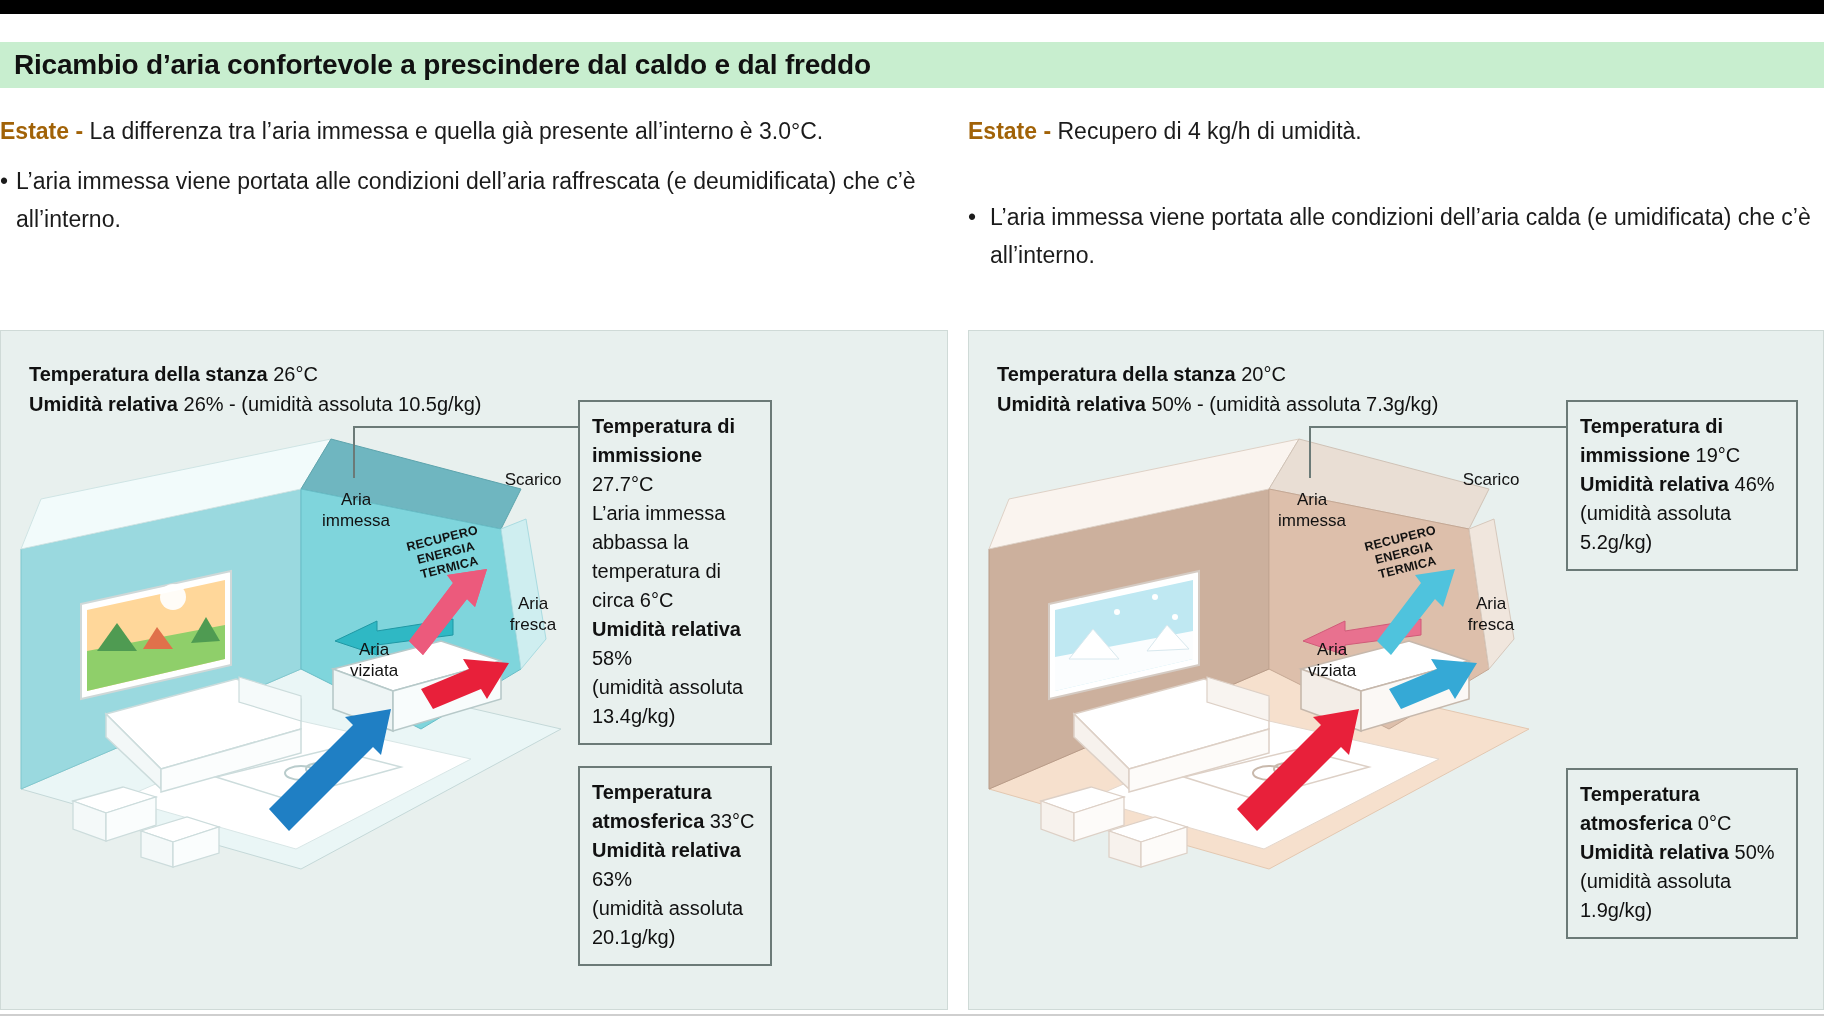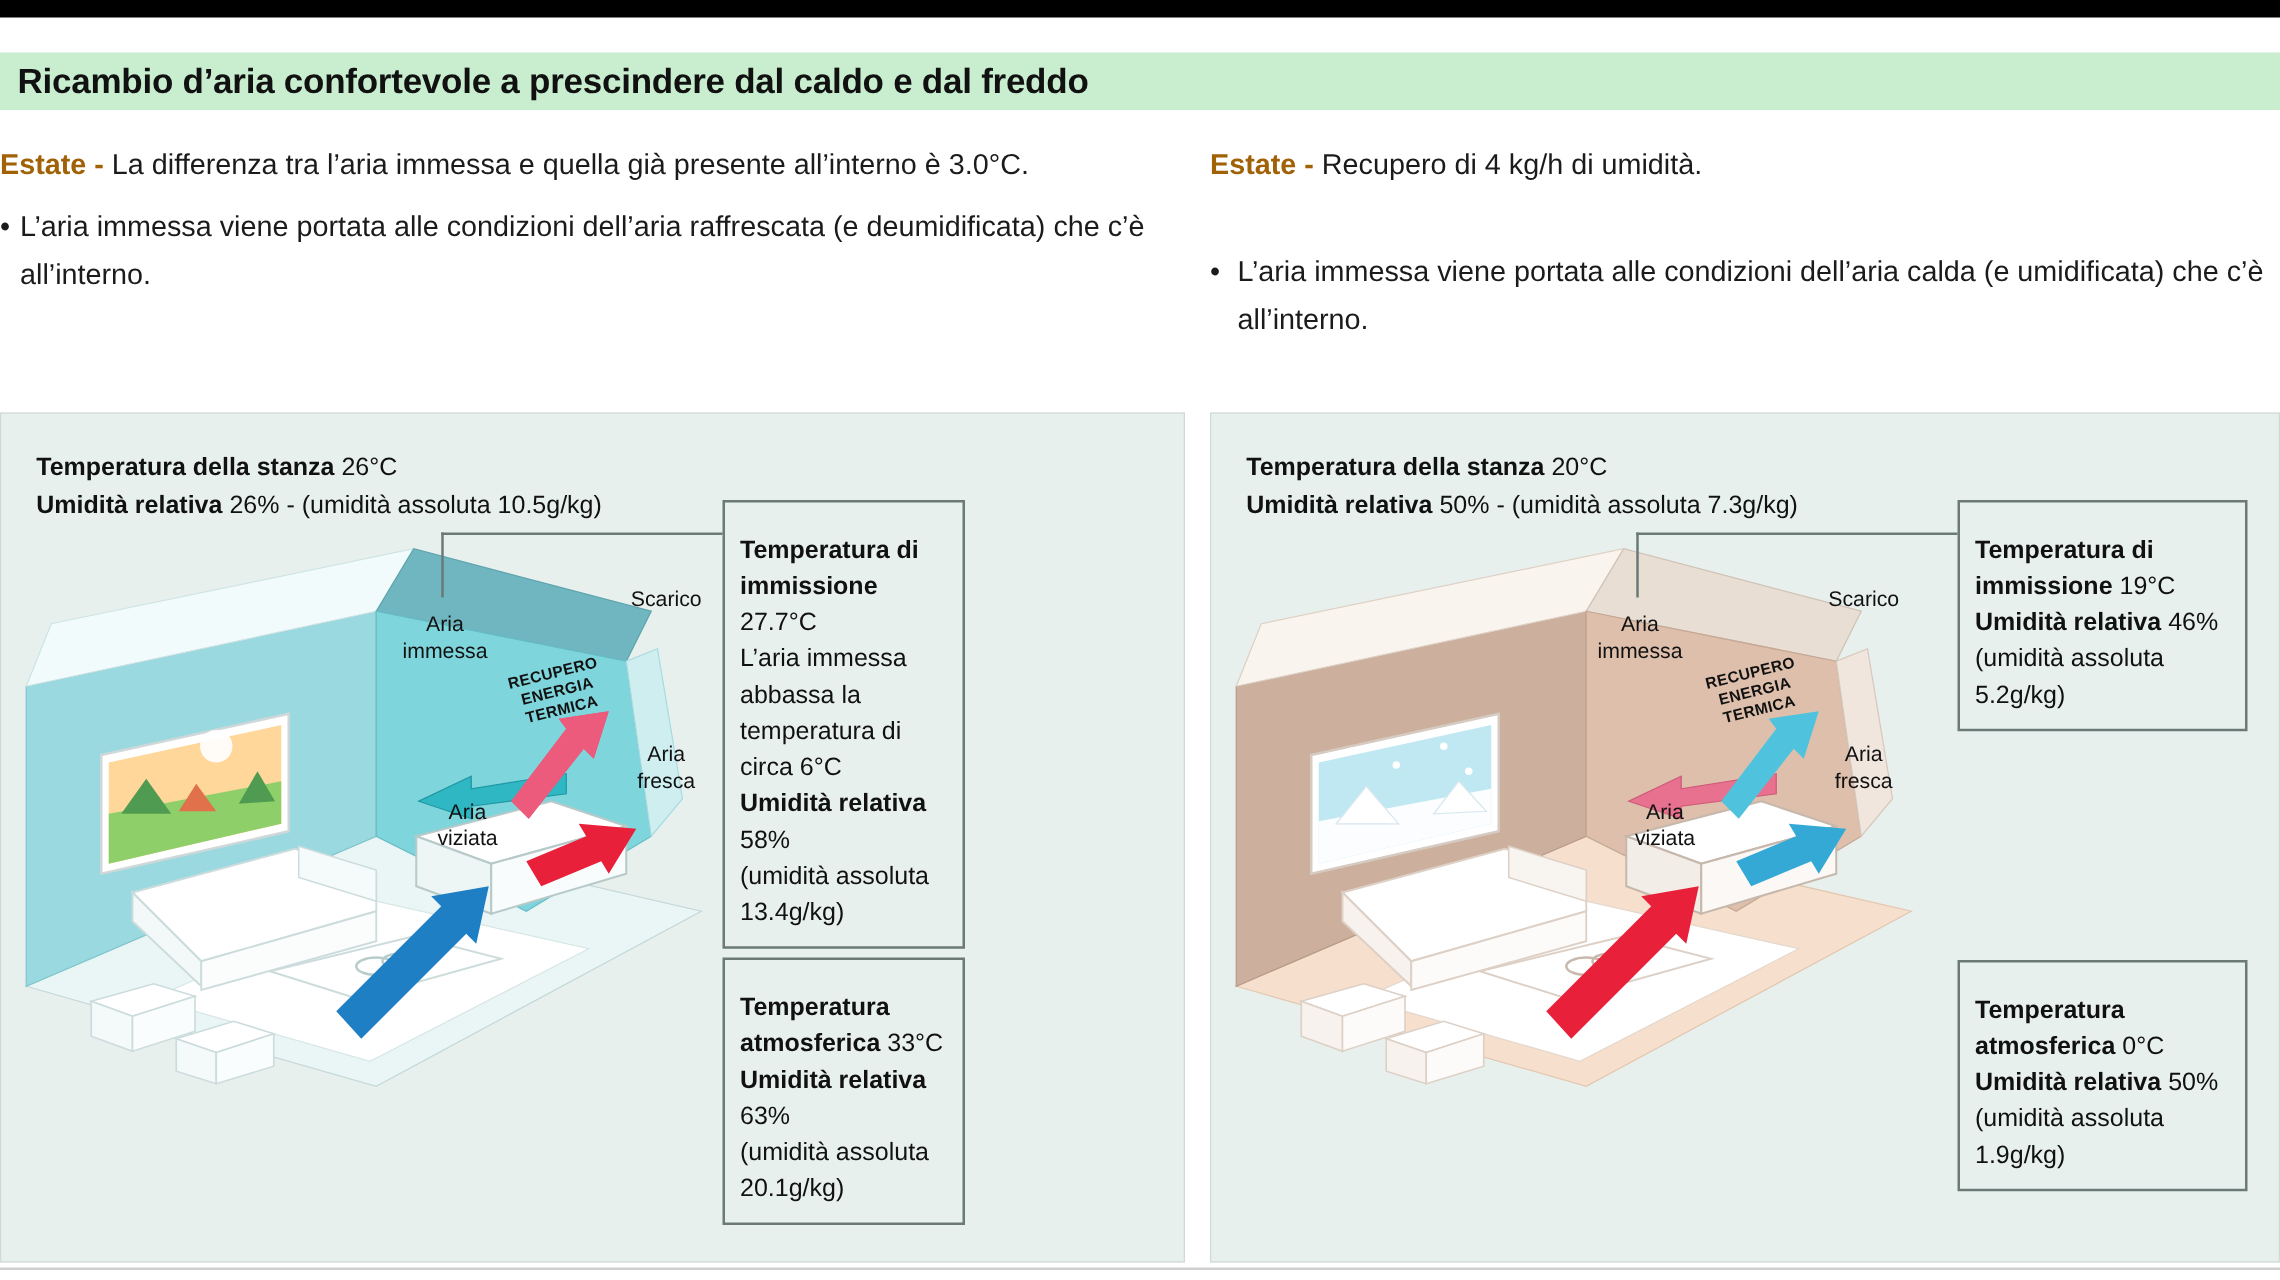--- a/index.html
+++ b/index.html
@@ -63,21 +63,21 @@
     position: absolute; left: 28px; top: 28px;
     font-size: 20px; line-height: 30px; color: #111;
   }
   .panel-head b { font-weight: bold; }
 
   
   .infobox {
     position: absolute;
     border: 2px solid #6b7a77;
     background: #e8f0ee;
-    padding: 24px 12px 12px 12px;
+    padding: 10px 12px 12px 12px;
     font-size: 20px;
     line-height: 29px;
     color: #111;
   }
   .infobox b { font-weight: bold; }
   .lbox1 { left: 578px; top: 400px; width: 194px; }
   .lbox2 { left: 578px; top: 766px; width: 194px; }
   .rbox1 { left: 1566px; top: 400px; width: 232px; }
   .rbox2 { left: 1566px; top: 768px; width: 232px; }
 

